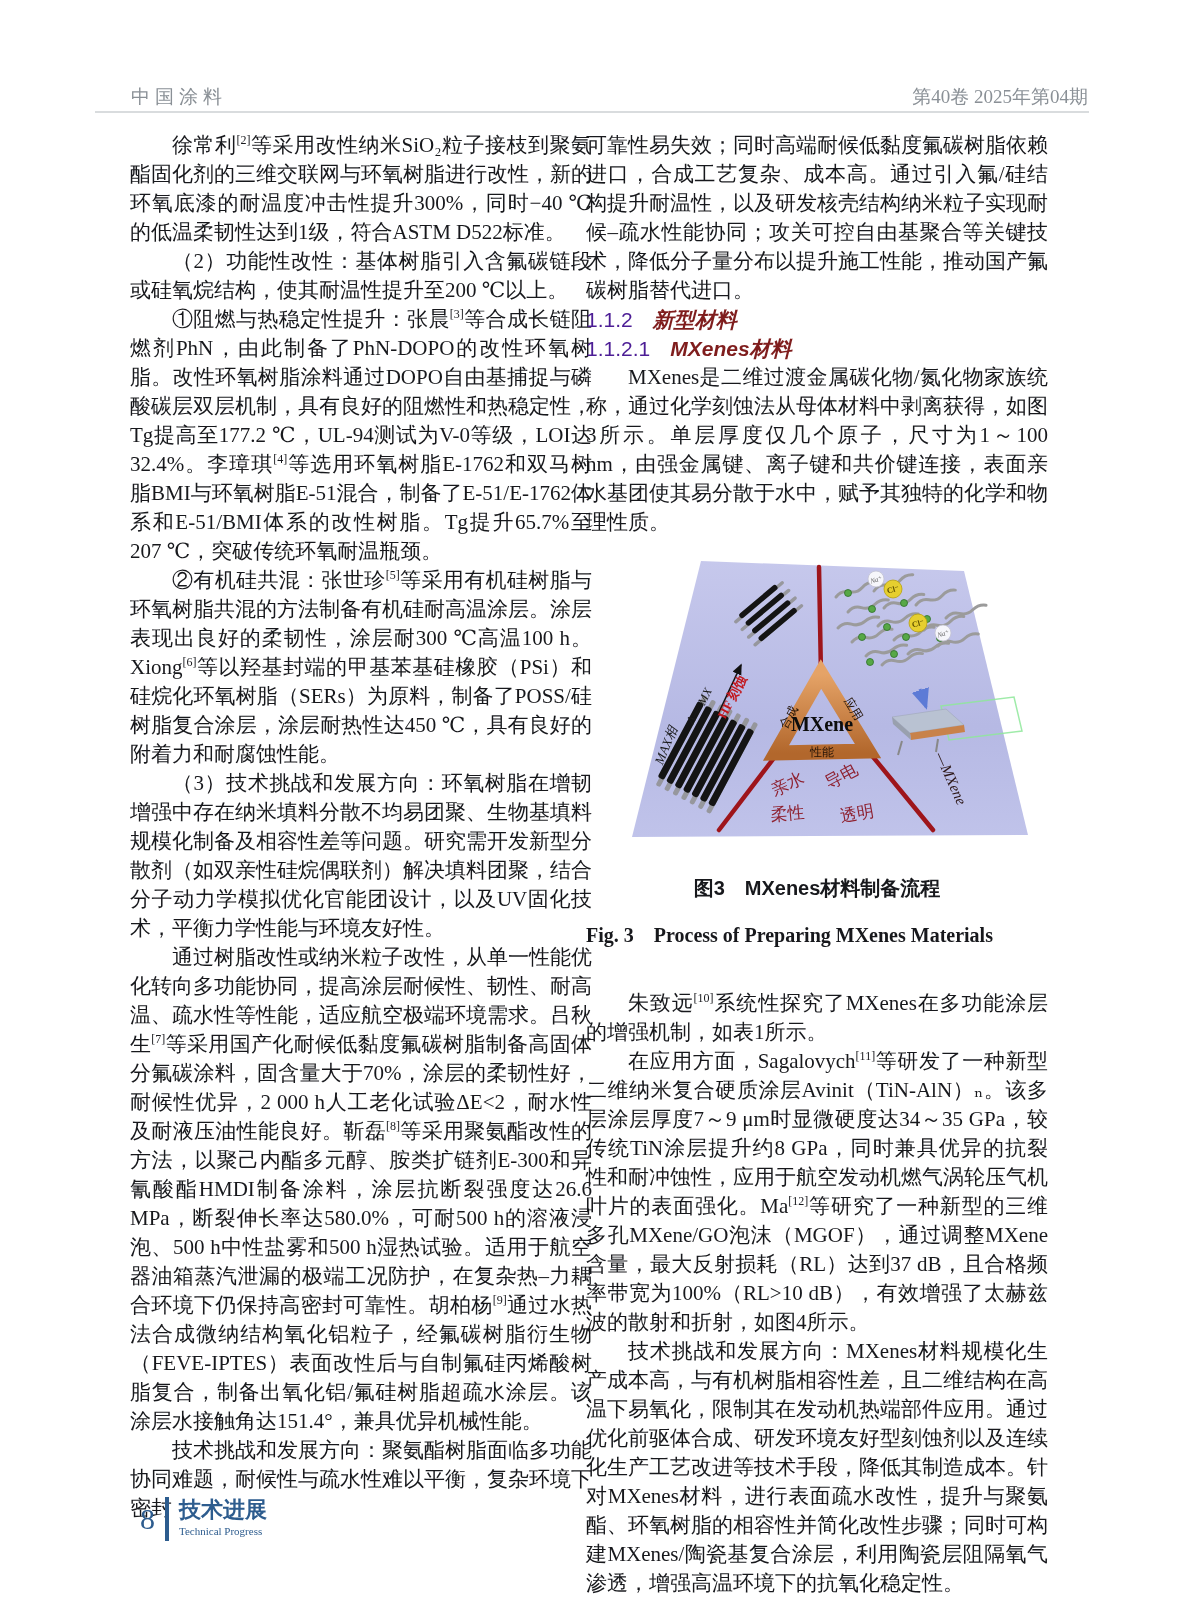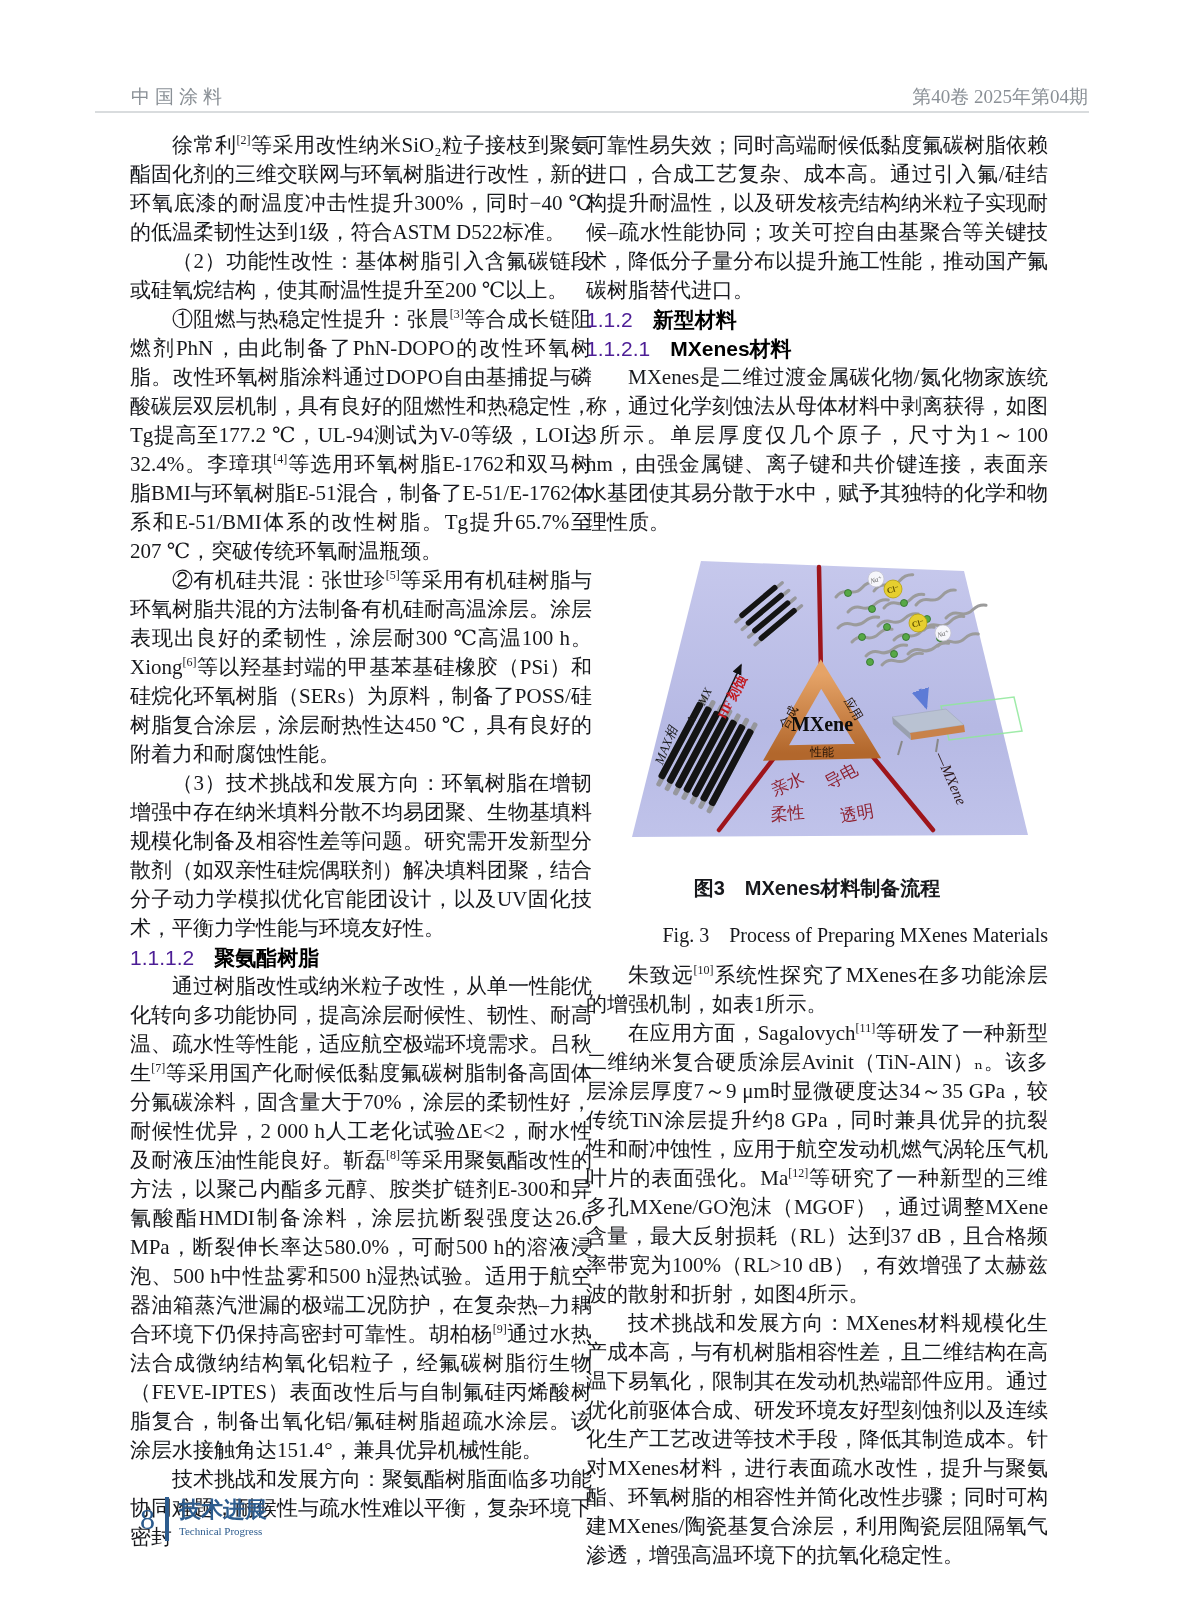--- a/index.html
+++ b/index.html
@@ -12,27 +12,27 @@
   
   .col{position:absolute;top:131px;width:462px;font-size:21px;line-height:29px;
        text-align:justify;text-justify:inter-ideograph;}
   #col-left{left:130px;}
   #col-right{left:586px;}
   .para{margin:0;text-indent:2em;}
   .para.noindent{text-indent:0;}
   sup{font-size:12px;line-height:0;vertical-align:super;}
   .heading{font-family:"Liberation Sans","DejaVu Sans",sans-serif;}
   .h-num{color:#4c1d95;margin-right:20px;}
-  .h-title{font-weight:bold;color:#000000;}
+  .h-title{font-weight:bold;color:#7f1d1d;font-style:italic;}
   
   .figure-wrap{margin:4px 0 4px 0;}
   .caption-cn{font-family:"Liberation Sans","DejaVu Sans",sans-serif;font-weight:bold;
               font-size:20px;text-align:center;text-indent:0;line-height:27px;}
-  .caption-en{font-weight:normal;font-size:20px;text-align:right;text-indent:0;
-              line-height:27px;margin-bottom:12px;}
+  .caption-en{font-weight:bold;font-size:20px;text-align:left;text-indent:0;
+              line-height:27px;margin-bottom:40px;}
   
   .footer{position:absolute;left:140px;top:1497px;display:flex;align-items:center;color:#2d5c8e;}
   .pg-num{font-size:30px;margin-right:10px;font-family:"Liberation Serif",serif;}
   .foot-bar{width:4px;height:44px;background:#2d5c8e;margin-right:10px;}
   .foot-cn{font-family:Liberation Sans, sans-serif;font-weight:bold;font-size:22px;line-height:24px;}
   .foot-en{font-size:11px;line-height:18px;}
   
   .flake{stroke:#9b9b9b;stroke-width:3;fill:none;stroke-linecap:round;}
   .figtext{font-family:"Liberation Serif","DejaVu Serif",serif;}
 </style>
@@ -44,21 +44,20 @@
   <div class="hdr-left">中国涂料</div>
   <div class="hdr-right">第40卷  2025年第04期</div>
   <div class="hdr-rule"></div>
 
   <div class="col" id="col-left">
       <p class="para">徐常利<sup>[2]</sup>等采用改性纳米SiO₂粒子接枝到聚氨酯固化剂的三维交联网与环氧树脂进行改性，新的环氧底漆的耐温度冲击性提升300%，同时−40 ℃的低温柔韧性达到1级，符合ASTM D522标准。</p>
       <p class="para">（2）功能性改性：基体树脂引入含氟碳链段或硅氧烷结构，使其耐温性提升至200 ℃以上。</p>
       <p class="para">①阻燃与热稳定性提升：张晨<sup>[3]</sup>等合成长链阻燃剂PhN，由此制备了PhN-DOPO的改性环氧树脂。改性环氧树脂涂料通过DOPO自由基捕捉与磷酸碳层双层机制，具有良好的阻燃性和热稳定性，Tg提高至177.2 ℃，UL-94测试为V-0等级，LOI达32.4%。李璋琪<sup>[4]</sup>等选用环氧树脂E-1762和双马树脂BMI与环氧树脂E-51混合，制备了E-51/E-1762体系和E-51/BMI体系的改性树脂。Tg提升65.7%至207 ℃，突破传统环氧耐温瓶颈。</p>
       <p class="para">②有机硅共混：张世珍<sup>[5]</sup>等采用有机硅树脂与环氧树脂共混的方法制备有机硅耐高温涂层。涂层表现出良好的柔韧性，涂层耐300 ℃高温100 h。Xiong<sup>[6]</sup>等以羟基封端的甲基苯基硅橡胶（PSi）和硅烷化环氧树脂（SERs）为原料，制备了POSS/硅树脂复合涂层，涂层耐热性达450 ℃，具有良好的附着力和耐腐蚀性能。</p>
       <p class="para">（3）技术挑战和发展方向：环氧树脂在增韧增强中存在纳米填料分散不均易团聚、生物基填料规模化制备及相容性差等问题。研究需开发新型分散剂（如双亲性硅烷偶联剂）解决填料团聚，结合分子动力学模拟优化官能团设计，以及UV固化技术，平衡力学性能与环境友好性。</p>
-      <div class="heading"><span class="h-num">1.1.1.2</span><span class="h-title">聚氨酯树脂</span></div>
       <p class="para">通过树脂改性或纳米粒子改性，从单一性能优化转向多功能协同，提高涂层耐候性、韧性、耐高温、疏水性等性能，适应航空极端环境需求。吕秋生<sup>[7]</sup>等采用国产化耐候低黏度氟碳树脂制备高固体分氟碳涂料，固含量大于70%，涂层的柔韧性好，耐候性优异，2 000 h人工老化试验ΔE&lt;2，耐水性及耐液压油性能良好。靳磊<sup>[8]</sup>等采用聚氨酯改性的方法，以聚己内酯多元醇、胺类扩链剂E-300和异氰酸酯HMDI制备涂料，涂层抗断裂强度达26.6 MPa，断裂伸长率达580.0%，可耐500 h的溶液浸泡、500 h中性盐雾和500 h湿热试验。适用于航空器油箱蒸汽泄漏的极端工况防护，在复杂热–力耦合环境下仍保持高密封可靠性。胡柏杨<sup>[9]</sup>通过水热法合成微纳结构氧化铝粒子，经氟碳树脂衍生物（FEVE-IPTES）表面改性后与自制氟硅丙烯酸树脂复合，制备出氧化铝/氟硅树脂超疏水涂层。该涂层水接触角达151.4°，兼具优异机械性能。</p>
       <p class="para">技术挑战和发展方向：聚氨酯树脂面临多功能协同难题，耐候性与疏水性难以平衡，复杂环境下密封</p>
     </div>
 
   <div class="col" id="col-right">
     <div id="right-top">
         <p class="para noindent">可靠性易失效；同时高端耐候低黏度氟碳树脂依赖进口，合成工艺复杂、成本高。通过引入氟/硅结构提升耐温性，以及研发核壳结构纳米粒子实现耐候–疏水性能协同；攻关可控自由基聚合等关键技术，降低分子量分布以提升施工性能，推动国产氟碳树脂替代进口。</p>
         <div class="heading"><span class="h-num">1.1.2</span><span class="h-title">新型材料</span></div>
         <div class="heading"><span class="h-num">1.1.2.1</span><span class="h-title">MXenes材料</span></div>
         <p class="para">MXenes是二维过渡金属碳化物/氮化物家族统称，通过化学刻蚀法从母体材料中剥离获得，如图3所示。单层厚度仅几个原子，尺寸为1～100 nm，由强金属键、离子键和共价键连接，表面亲水基团使其易分散于水中，赋予其独特的化学和物理性质。</p>

